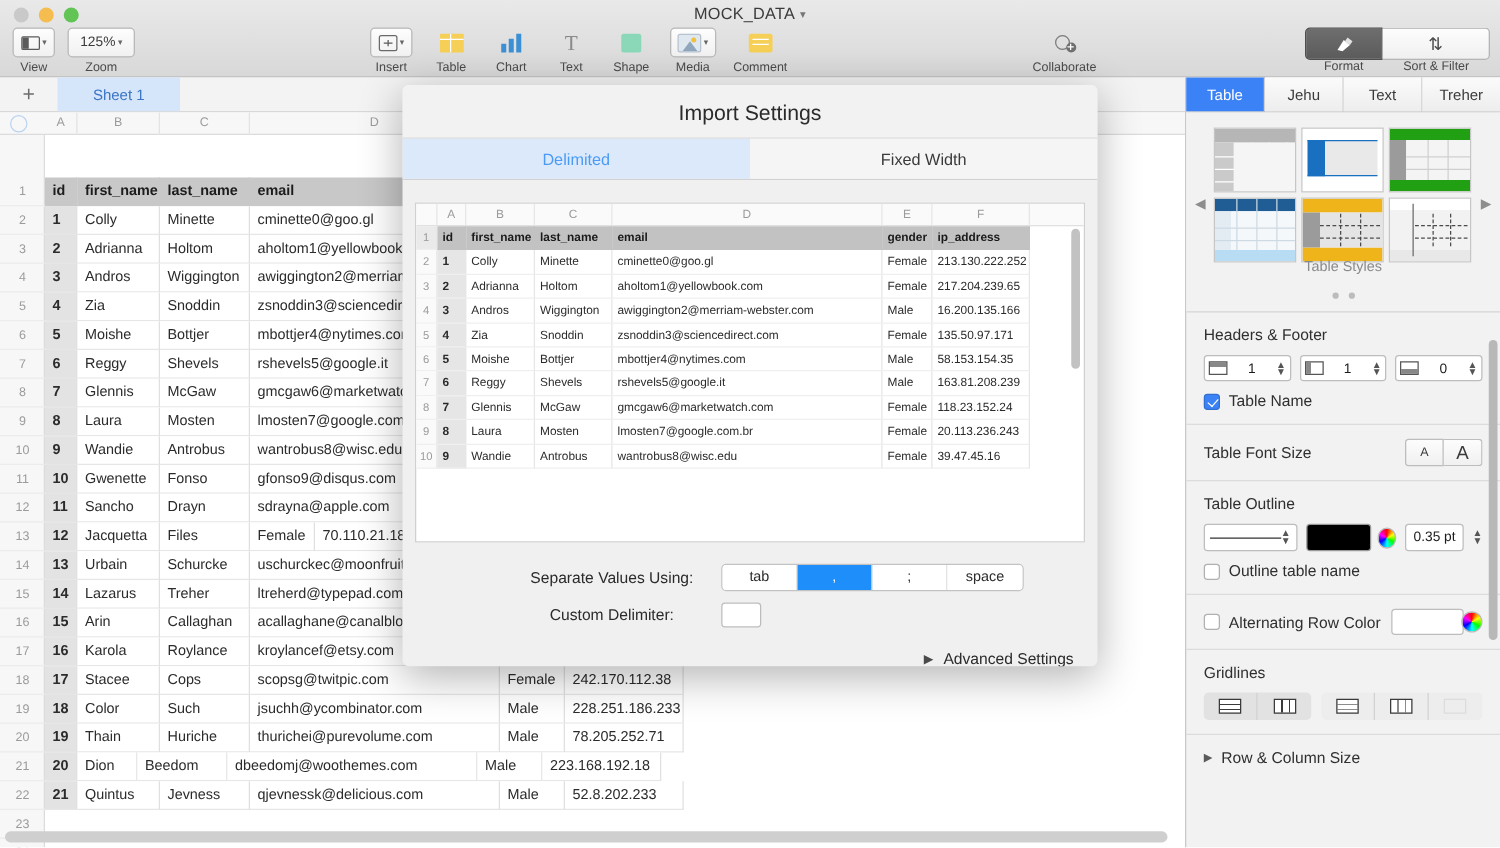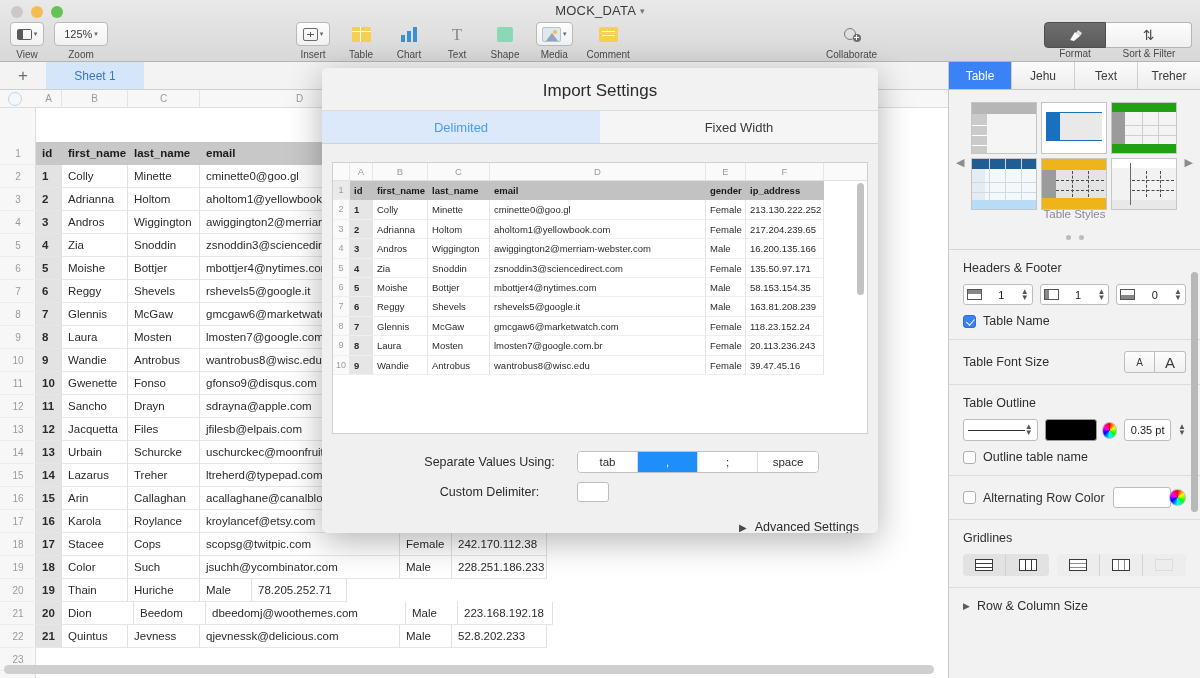--- a/index.html
+++ b/index.html
@@ -431,21 +431,20 @@
           <div class="gcell" style="width:66px">Sancho</div>
           <div class="gcell" style="width:72px">Drayn</div>
           <div class="gcell" style="width:200px">sdrayna@apple.com</div>
           <div class="gcell" style="width:52px">Male</div>
           <div class="gcell" style="width:95px">80.219.185.92</div>
         </div>
         <div class="grow">
           <div class="gcell idc" style="width:26px">12</div>
           <div class="gcell" style="width:66px">Jacquetta</div>
           <div class="gcell" style="width:72px">Files</div>
-          <div class="gcell" style="width:200px">jfilesb@elpais.com</div>
           <div class="gcell" style="width:52px">Female</div>
           <div class="gcell" style="width:95px">70.110.21.180</div>
         </div>
         <div class="grow">
           <div class="gcell idc" style="width:26px">13</div>
           <div class="gcell" style="width:66px">Urbain</div>
           <div class="gcell" style="width:72px">Schurcke</div>
           <div class="gcell" style="width:200px">uschurckec@moonfruit.com</div>
           <div class="gcell" style="width:52px">Male</div>
           <div class="gcell" style="width:95px">145.39.229.3</div>
@@ -487,26 +486,27 @@
           <div class="gcell" style="width:66px">Color</div>
           <div class="gcell" style="width:72px">Such</div>
           <div class="gcell" style="width:200px">jsuchh@ycombinator.com</div>
           <div class="gcell" style="width:52px">Male</div>
           <div class="gcell" style="width:95px">228.251.186.233</div>
         </div>
         <div class="grow">
           <div class="gcell idc" style="width:26px">19</div>
           <div class="gcell" style="width:66px">Thain</div>
           <div class="gcell" style="width:72px">Huriche</div>
+          <div class="gcell" style="width:200px">thurichei@purevolume.com</div>
           <div class="gcell" style="width:52px">Male</div>
           <div class="gcell" style="width:95px">78.205.252.71</div>
         </div>
         <div class="grow">
           <div class="gcell idc" style="width:26px">20</div>
-          <div class="gcell" style="width:72px">Dion</div>
+          <div class="gcell" style="width:48px">Dion</div>
           <div class="gcell" style="width:72px">Beedom</div>
           <div class="gcell" style="width:200px">dbeedomj@woothemes.com</div>
           <div class="gcell" style="width:52px">Male</div>
           <div class="gcell" style="width:95px">223.168.192.18</div>
         </div>
         <div class="grow">
           <div class="gcell idc" style="width:26px">21</div>
           <div class="gcell" style="width:66px">Quintus</div>
           <div class="gcell" style="width:72px">Jevness</div>
           <div class="gcell" style="width:200px">qjevnessk@delicious.com</div>

